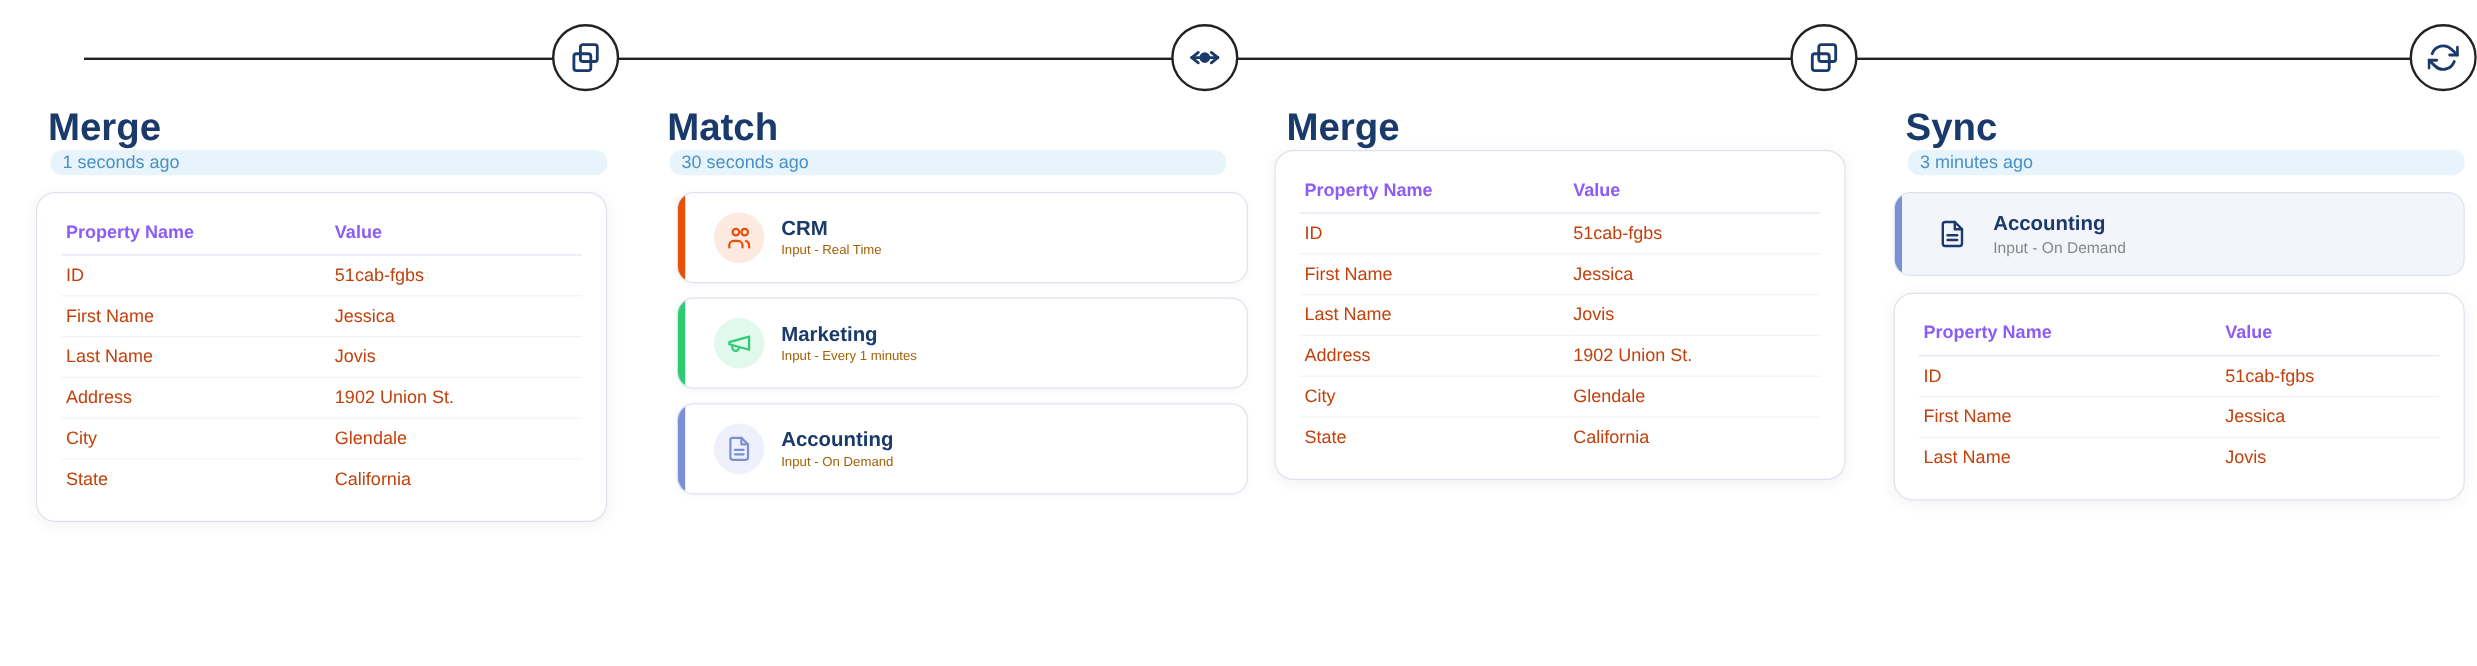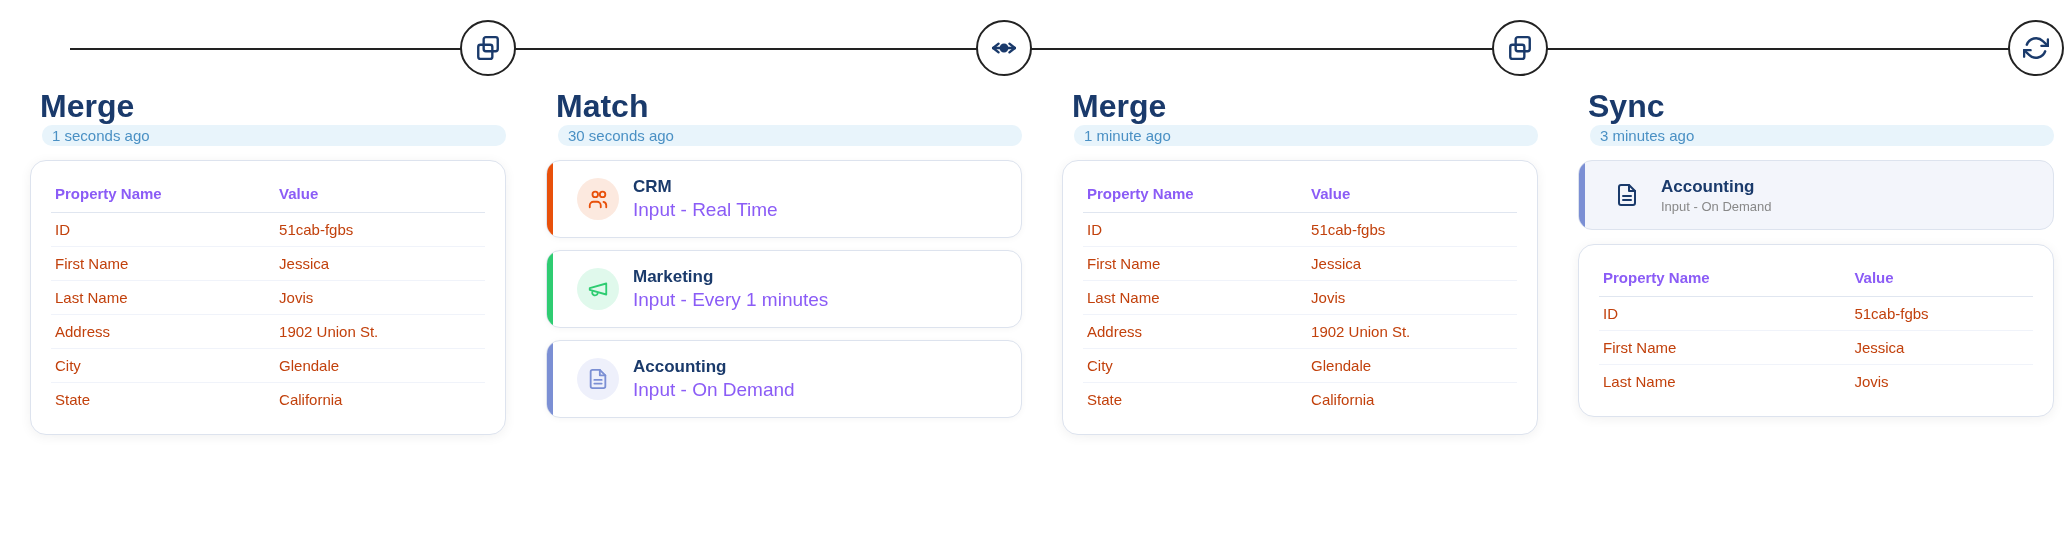--- a/index.html
+++ b/index.html
@@ -104,20 +104,21 @@
       border: 1.5px solid #dde3ee;
       border-radius: 14px;
       width: 100%;
       padding: 16px 18px;
       margin-bottom: 12px;
       display: flex;
       align-items: center;
       box-shadow: 0 1px 6px rgba(0,0,0,0.04);
       position: relative;
       overflow: hidden;
+      margin-left: 18px;
     }
     .match-card-bar {
       position: absolute;
       left: 0;
       top: 0;
       bottom: 0;
       width: 6px;
       border-radius: 14px 0 0 14px;
     }
     .match-icon {
@@ -135,22 +136,22 @@
     .match-card-text {
       display: flex;
       flex-direction: column;
     }
     .match-card-title {
       font-size: 17px;
       font-weight: 700;
       color: #1a3a6b;
     }
     .match-card-sub {
-      font-size: 19px;
-      color: #8b5cf6;
+      font-size: 11px;
+      color: #a16207;
       margin-top: 2px;
     }
     
     .sync-header-card {
       background: #f3f5fb;
       border: 1.5px solid #dde3ee;
       border-radius: 14px;
       width: 100%;
       padding: 14px 16px;
       margin-bottom: 14px;
@@ -311,21 +312,20 @@
 
   <div class="section">
     <div class="icon-circle">
       <svg width="26" height="26" viewBox="0 0 24 24" fill="none" stroke="#1a3a6b" stroke-width="2.2" stroke-linecap="round" stroke-linejoin="round">
         <rect x="8" y="2" width="13" height="13" rx="2"></rect>
         <rect x="3" y="9" width="13" height="13" rx="2"></rect>
       </svg>
     </div>
     <div style="width:100%; padding: 0 10px;">
       <div class="section-title">Merge</div>
-      <div class="section-subtitle">1 minute ago</div>
       <div class="table-card">
         <table class="prop-table">
           <thead>
             <tr>
               <th>Property Name</th>
               <th>Value</th>
             </tr>
           </thead>
           <tbody>
             <tr>

